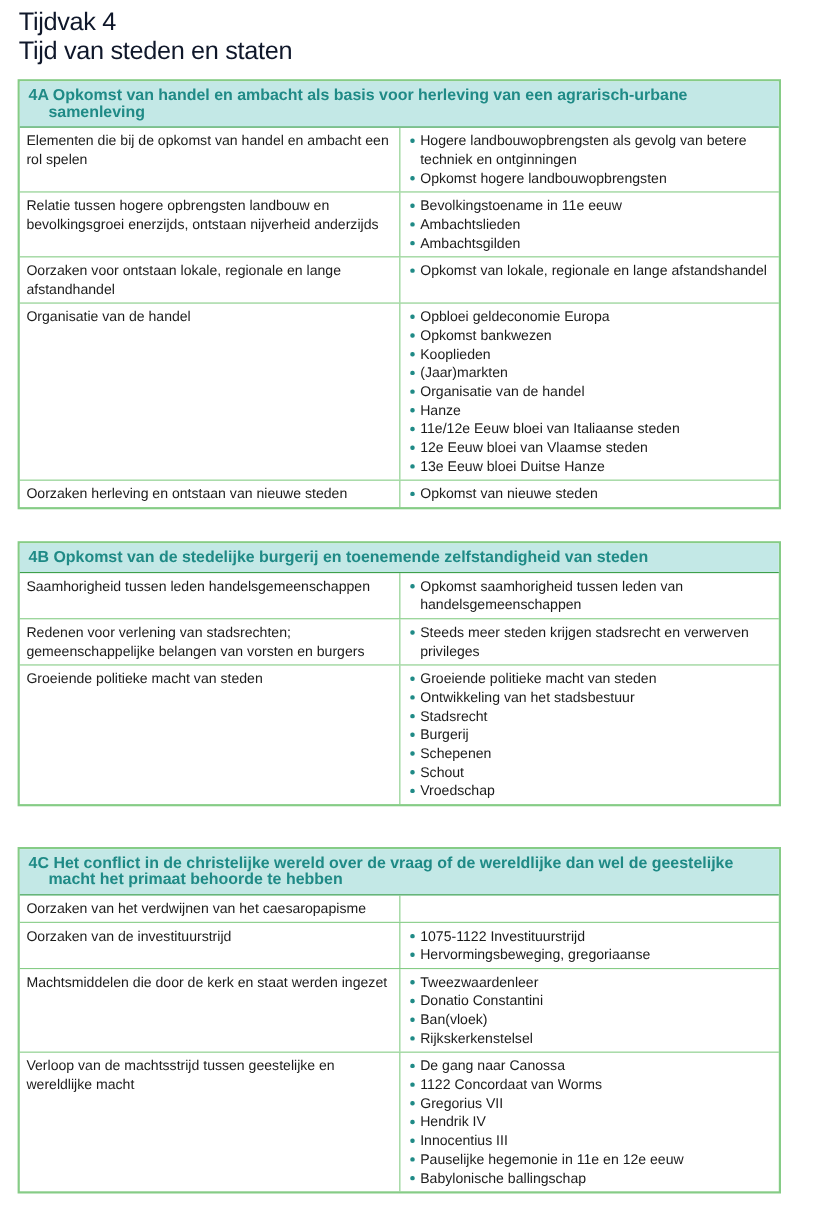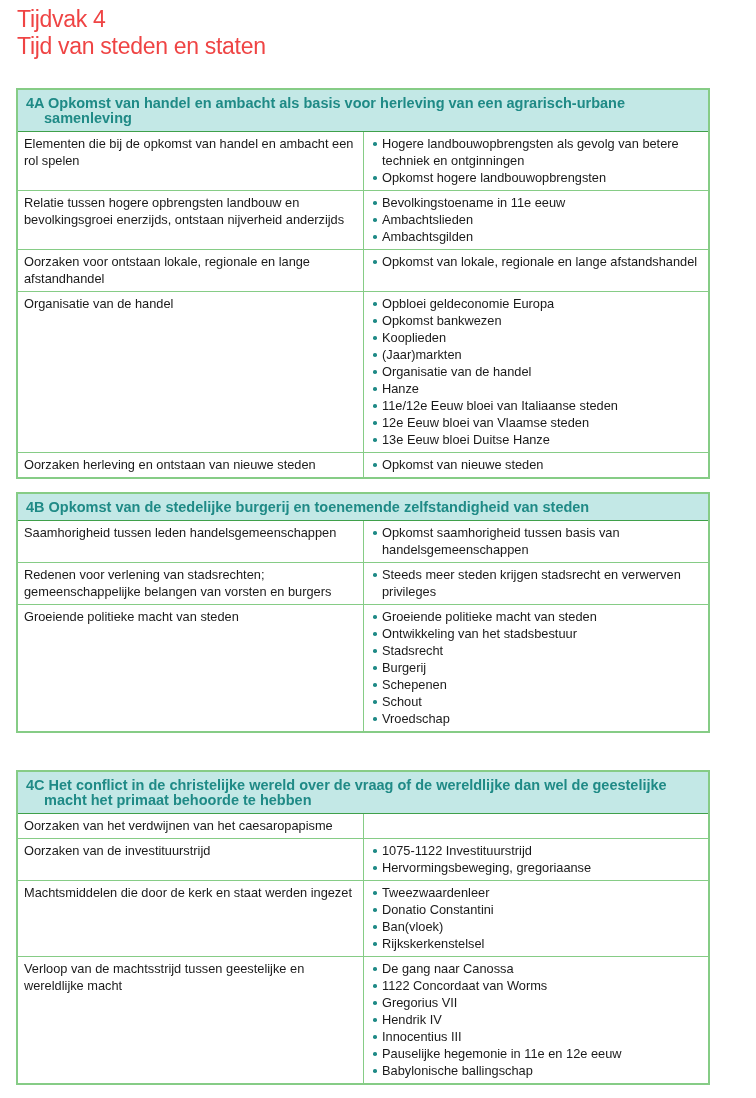--- a/index.html
+++ b/index.html
@@ -1,21 +1,21 @@
 <!DOCTYPE html>
 <html><head>
   <meta charset="utf-8">
   <style>
     html, body { margin: 0; padding: 0; background: #ffffff; }
     body {
       width: 756px; height: 1098px; position: relative; overflow: hidden;
       font-family: "Liberation Sans", sans-serif;
       color: #1a1a1a;
     }
-    .title-block { position: absolute; left: 17px; top: 6px; color: #ef4444; }
+    .title-block { position: absolute; left: 17px; top: 6px; color: #0f172a; }
     .title-line { font-size: 23px; line-height: 27px; letter-spacing: -0.3px; }
     .section {
       position: absolute; left: 16px; width: 694px;
       border: 2px solid #86cc86;
       box-sizing: border-box;
     }
     .sec-header {
       background: #c3e8e6;
       color: #1f8a86;
       font-weight: bold;
@@ -48,21 +48,21 @@
     .row-empty { min-height: 17px; }
   </style>
 </head>
 <body>
 
 <div class="title-block">
   <div class="title-line">Tijdvak 4</div>
   <div class="title-line">Tijd van steden en staten</div>
 </div>
 
-<div class="section" id="sec-0" style="top:88px;">
+<div class="section" id="sec-0" style="top:72px;">
     <div class="sec-header">
       <span class="hdr-text">4A Opkomst van handel en ambacht als basis voor herleving van een agrarisch-urbane samenleving</span>
     </div>
     <div>
       <div class="row" style="border-top: none;">
         <div class="cell-left">Elementen die bij de opkomst van handel en ambacht een rol spelen</div>
         <div class="cell-right">
           <ul class="bullets">
             <li>Hogere landbouwopbrengsten als gevolg van betere techniek en ontginningen</li>
             <li>Opkomst hogere landbouwopbrengsten</li>
@@ -115,21 +115,21 @@
   </div>
 <div class="section" id="sec-1" style="top:492px;">
     <div class="sec-header">
       <span class="hdr-text">4B Opkomst van de stedelijke burgerij en toenemende zelfstandigheid van steden</span>
     </div>
     <div>
       <div class="row" style="border-top: none;">
         <div class="cell-left">Saamhorigheid tussen leden handelsgemeenschappen</div>
         <div class="cell-right">
           <ul class="bullets">
-            <li>Opkomst saamhorigheid tussen basis van handelsgemeenschappen</li>
+            <li>Opkomst saamhorigheid tussen leden van handelsgemeenschappen</li>
           </ul>
         </div>
       </div>
       <div class="row">
         <div class="cell-left">Redenen voor verlening van stadsrechten; gemeenschappelijke belangen van vorsten en burgers</div>
         <div class="cell-right">
           <ul class="bullets">
             <li>Steeds meer steden krijgen stadsrecht en verwerven privileges</li>
           </ul>
         </div>

